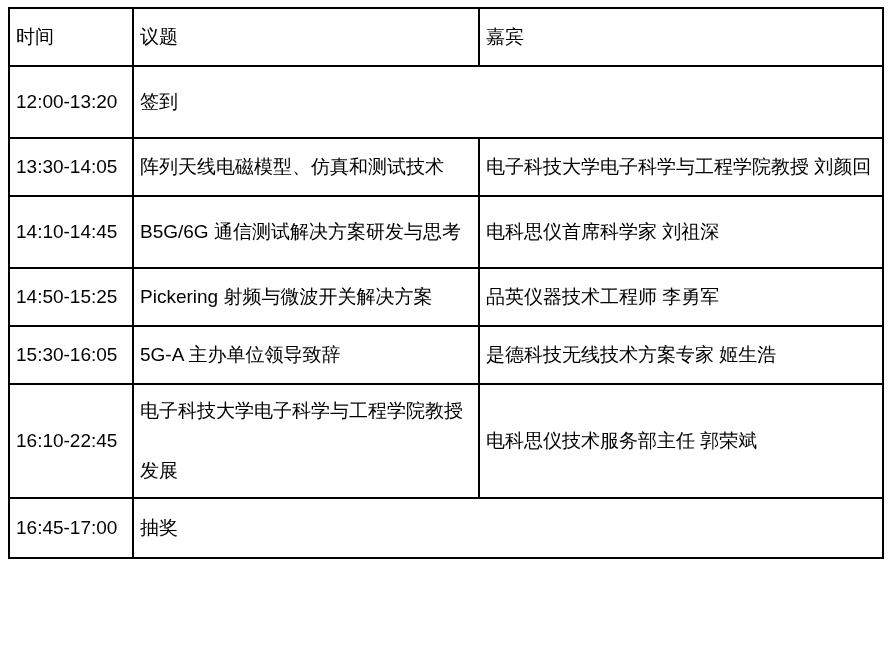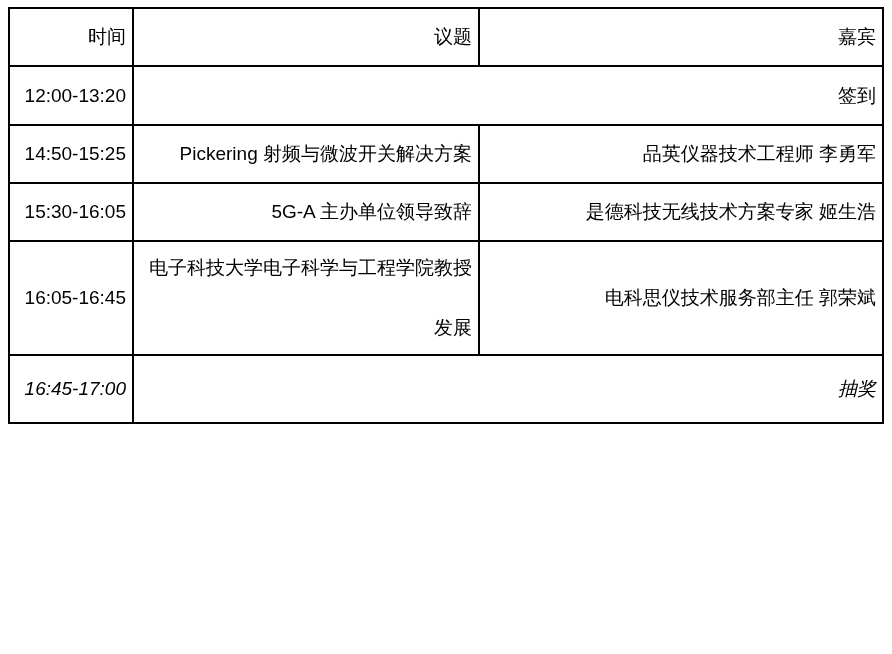--- a/index.html
+++ b/index.html
@@ -20,30 +20,30 @@
     border-collapse: collapse;
     table-layout: fixed;
     width: 874px;
     background: #ffffff;
   }
   table.agenda td, table.agenda th {
     border: 2px solid #000000;
     color: #000000;
     font-size: 19px;
     font-weight: 400;
-    text-align: right;
+    text-align: left;
     vertical-align: middle;
     padding: 0 6px;
     overflow: hidden;
     line-height: 1.35;
   }
   tr.r-std   { height: 58px; }
-  tr.r-std2  { height: 59px; }
+  tr.r-std2  { height: 72px; }
   tr.r-tall  { height: 114px; }
-  tr.r-last  { height: 68px; font-style: italic; }
+  tr.r-last  { height: 60px; }
   .second-line { margin-top: 34px; }
 </style>
 </head>
 <body>
 
 <div class="table-wrap">
   <table class="agenda">
     <colgroup>
       <col style="width:124px">
       <col style="width:346px">
@@ -56,36 +56,46 @@
         <th>嘉宾</th>
       </tr>
 
 
       <tr class="r-std2">
         <td>12:00-13:20</td>
         <td colspan="2">签到</td>
       </tr>
 
 
+      <tr class="r-std">
+        <td>13:30-14:05</td>
+        <td>阵列天线电磁模型、仿真和测试技术</td>
+        <td>电子科技大学电子科学与工程学院教授 刘颜回</td>
+      </tr>
 
+      <tr class="r-std2">
+        <td>14:10-14:45</td>
+        <td>B5G/6G 通信测试解决方案研发与思考</td>
+        <td>电科思仪首席科学家 刘祖深</td>
+      </tr>
 
       <tr class="r-std">
         <td>14:50-15:25</td>
         <td>Pickering 射频与微波开关解决方案</td>
         <td>品英仪器技术工程师 李勇军</td>
       </tr>
 
       <tr class="r-std">
         <td>15:30-16:05</td>
         <td>5G-A 主办单位领导致辞</td>
         <td>是德科技无线技术方案专家 姬生浩</td>
       </tr>
 
       <tr class="r-tall">
-        <td>16:05-16:45</td>
+        <td>16:10-22:45</td>
         <td>
           <div>电子科技大学电子科学与工程学院教授</div>
           <div class="second-line">发展</div>
         </td>
         <td>电科思仪技术服务部主任 郭荣斌</td>
       </tr>
 
       <tr class="r-last">
         <td>16:45-17:00</td>
         <td colspan="2">抽奖</td>

